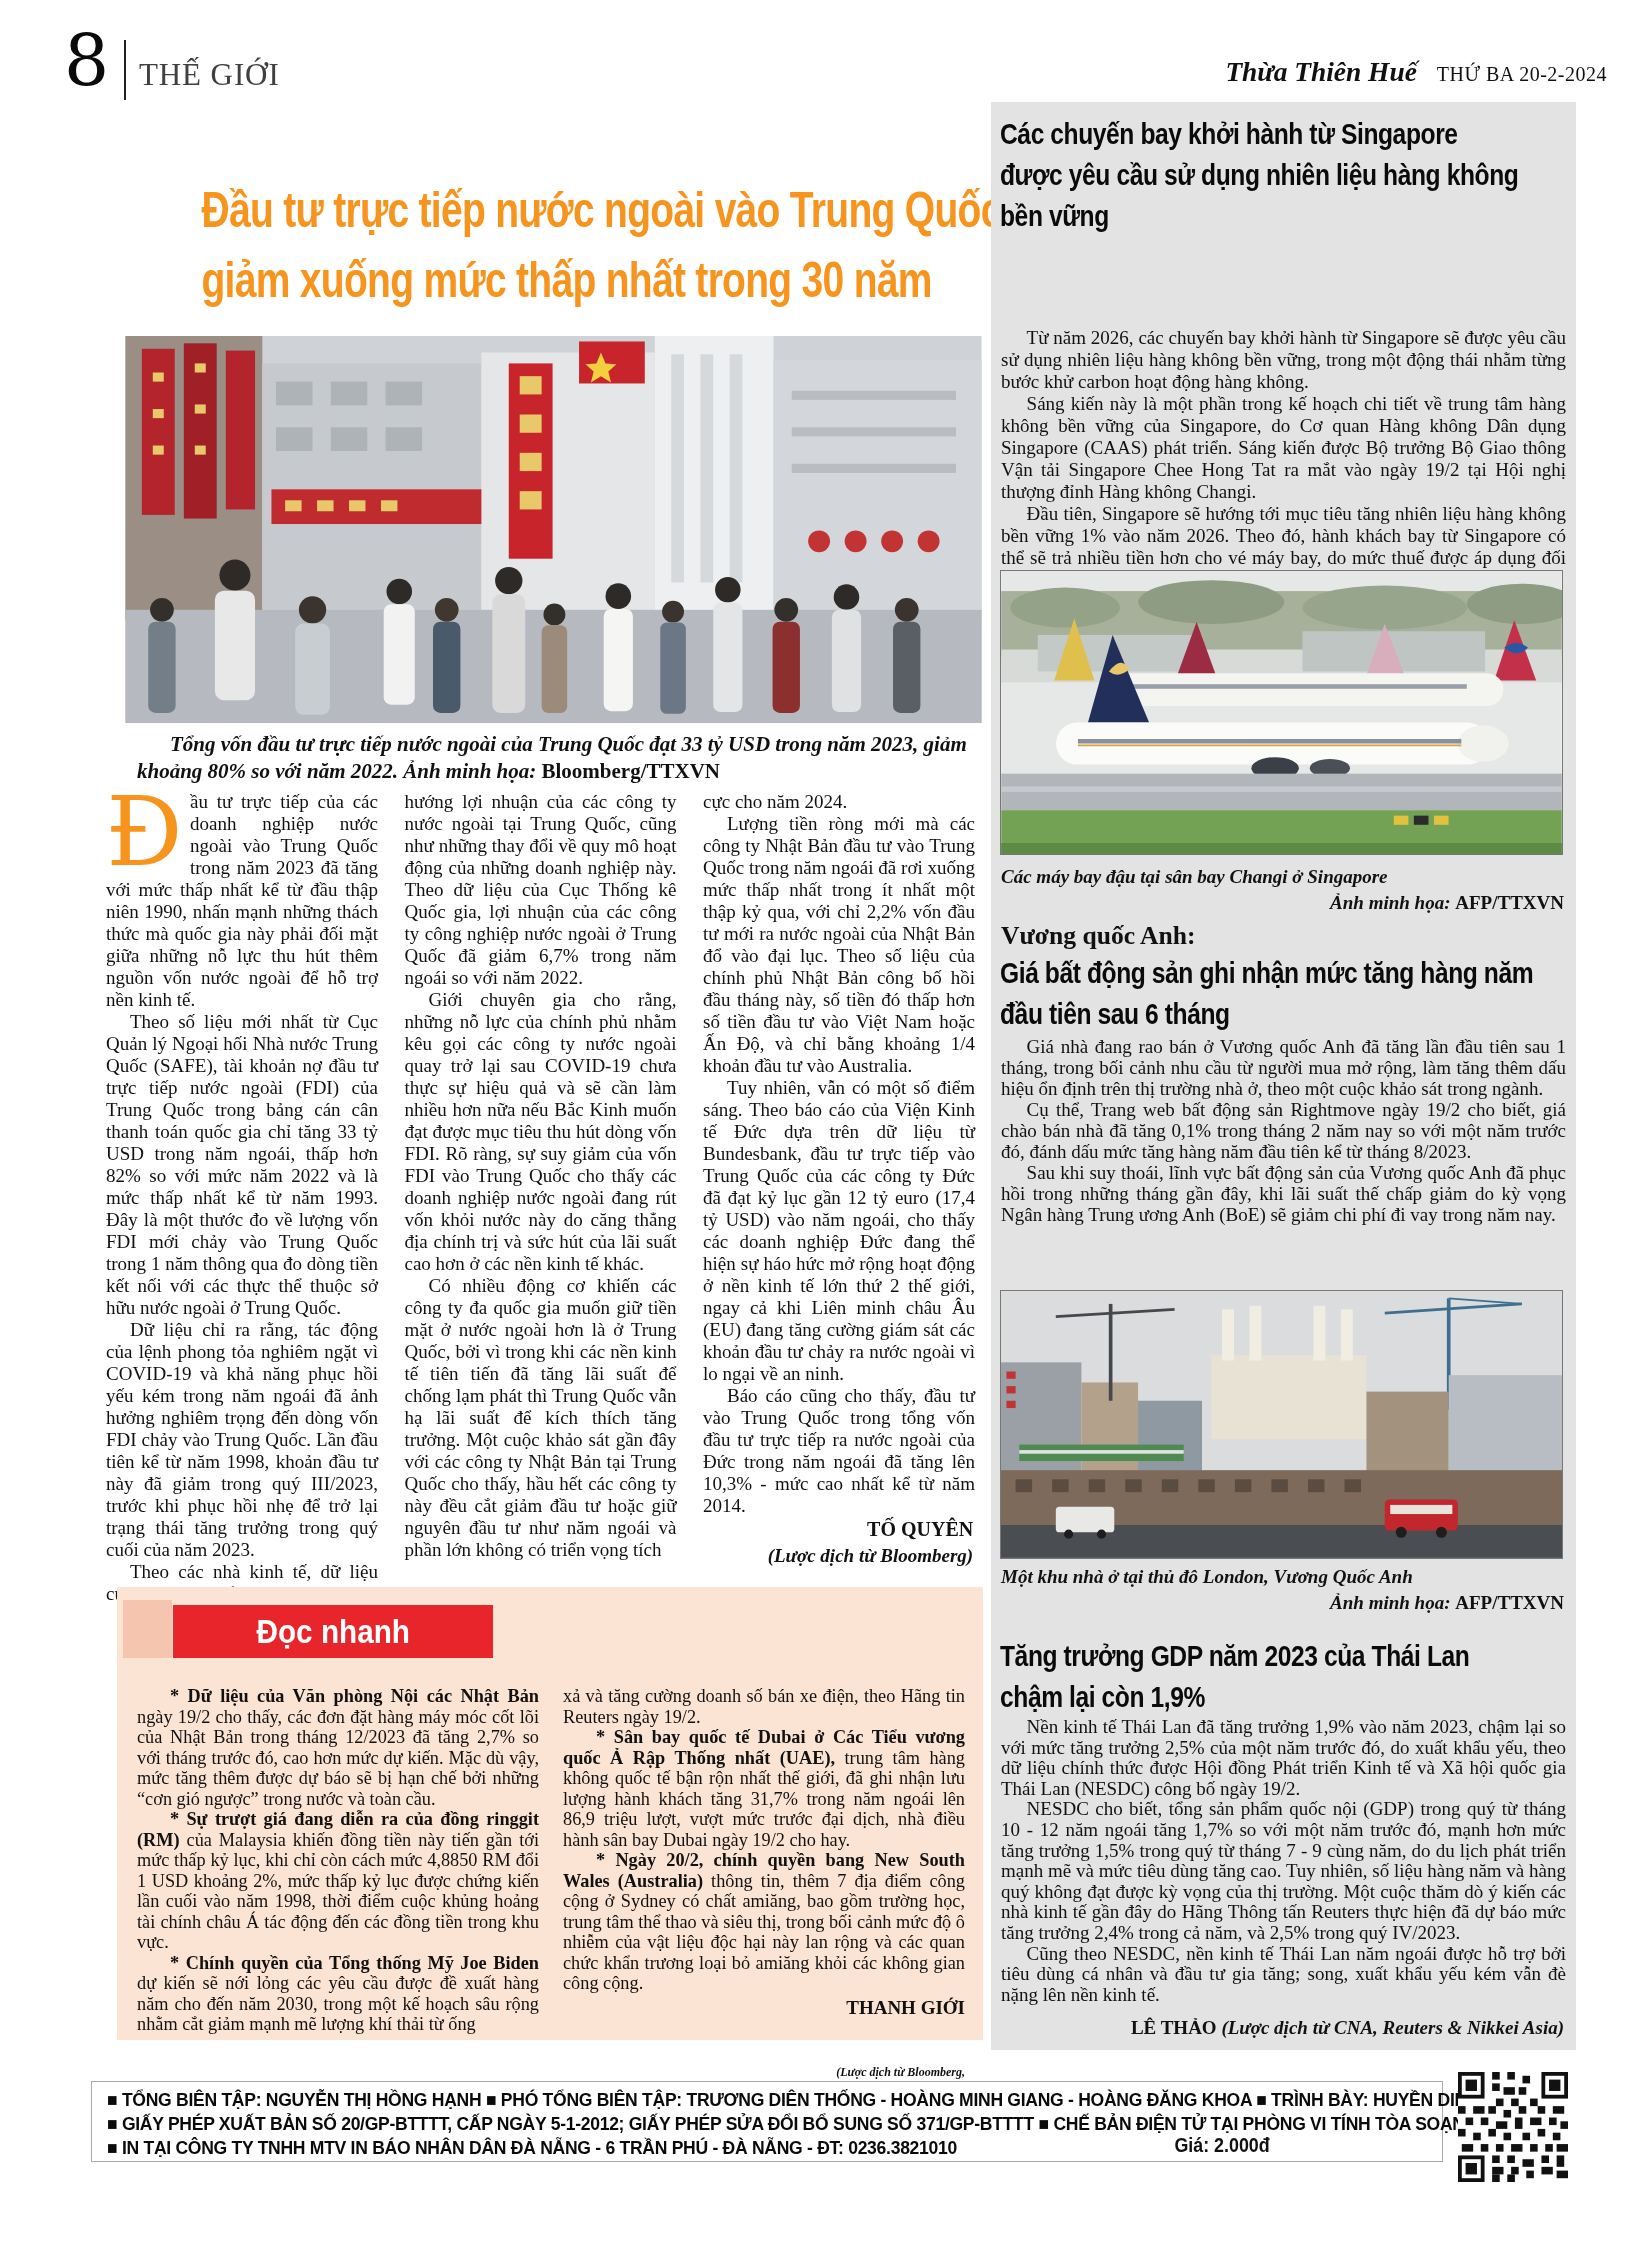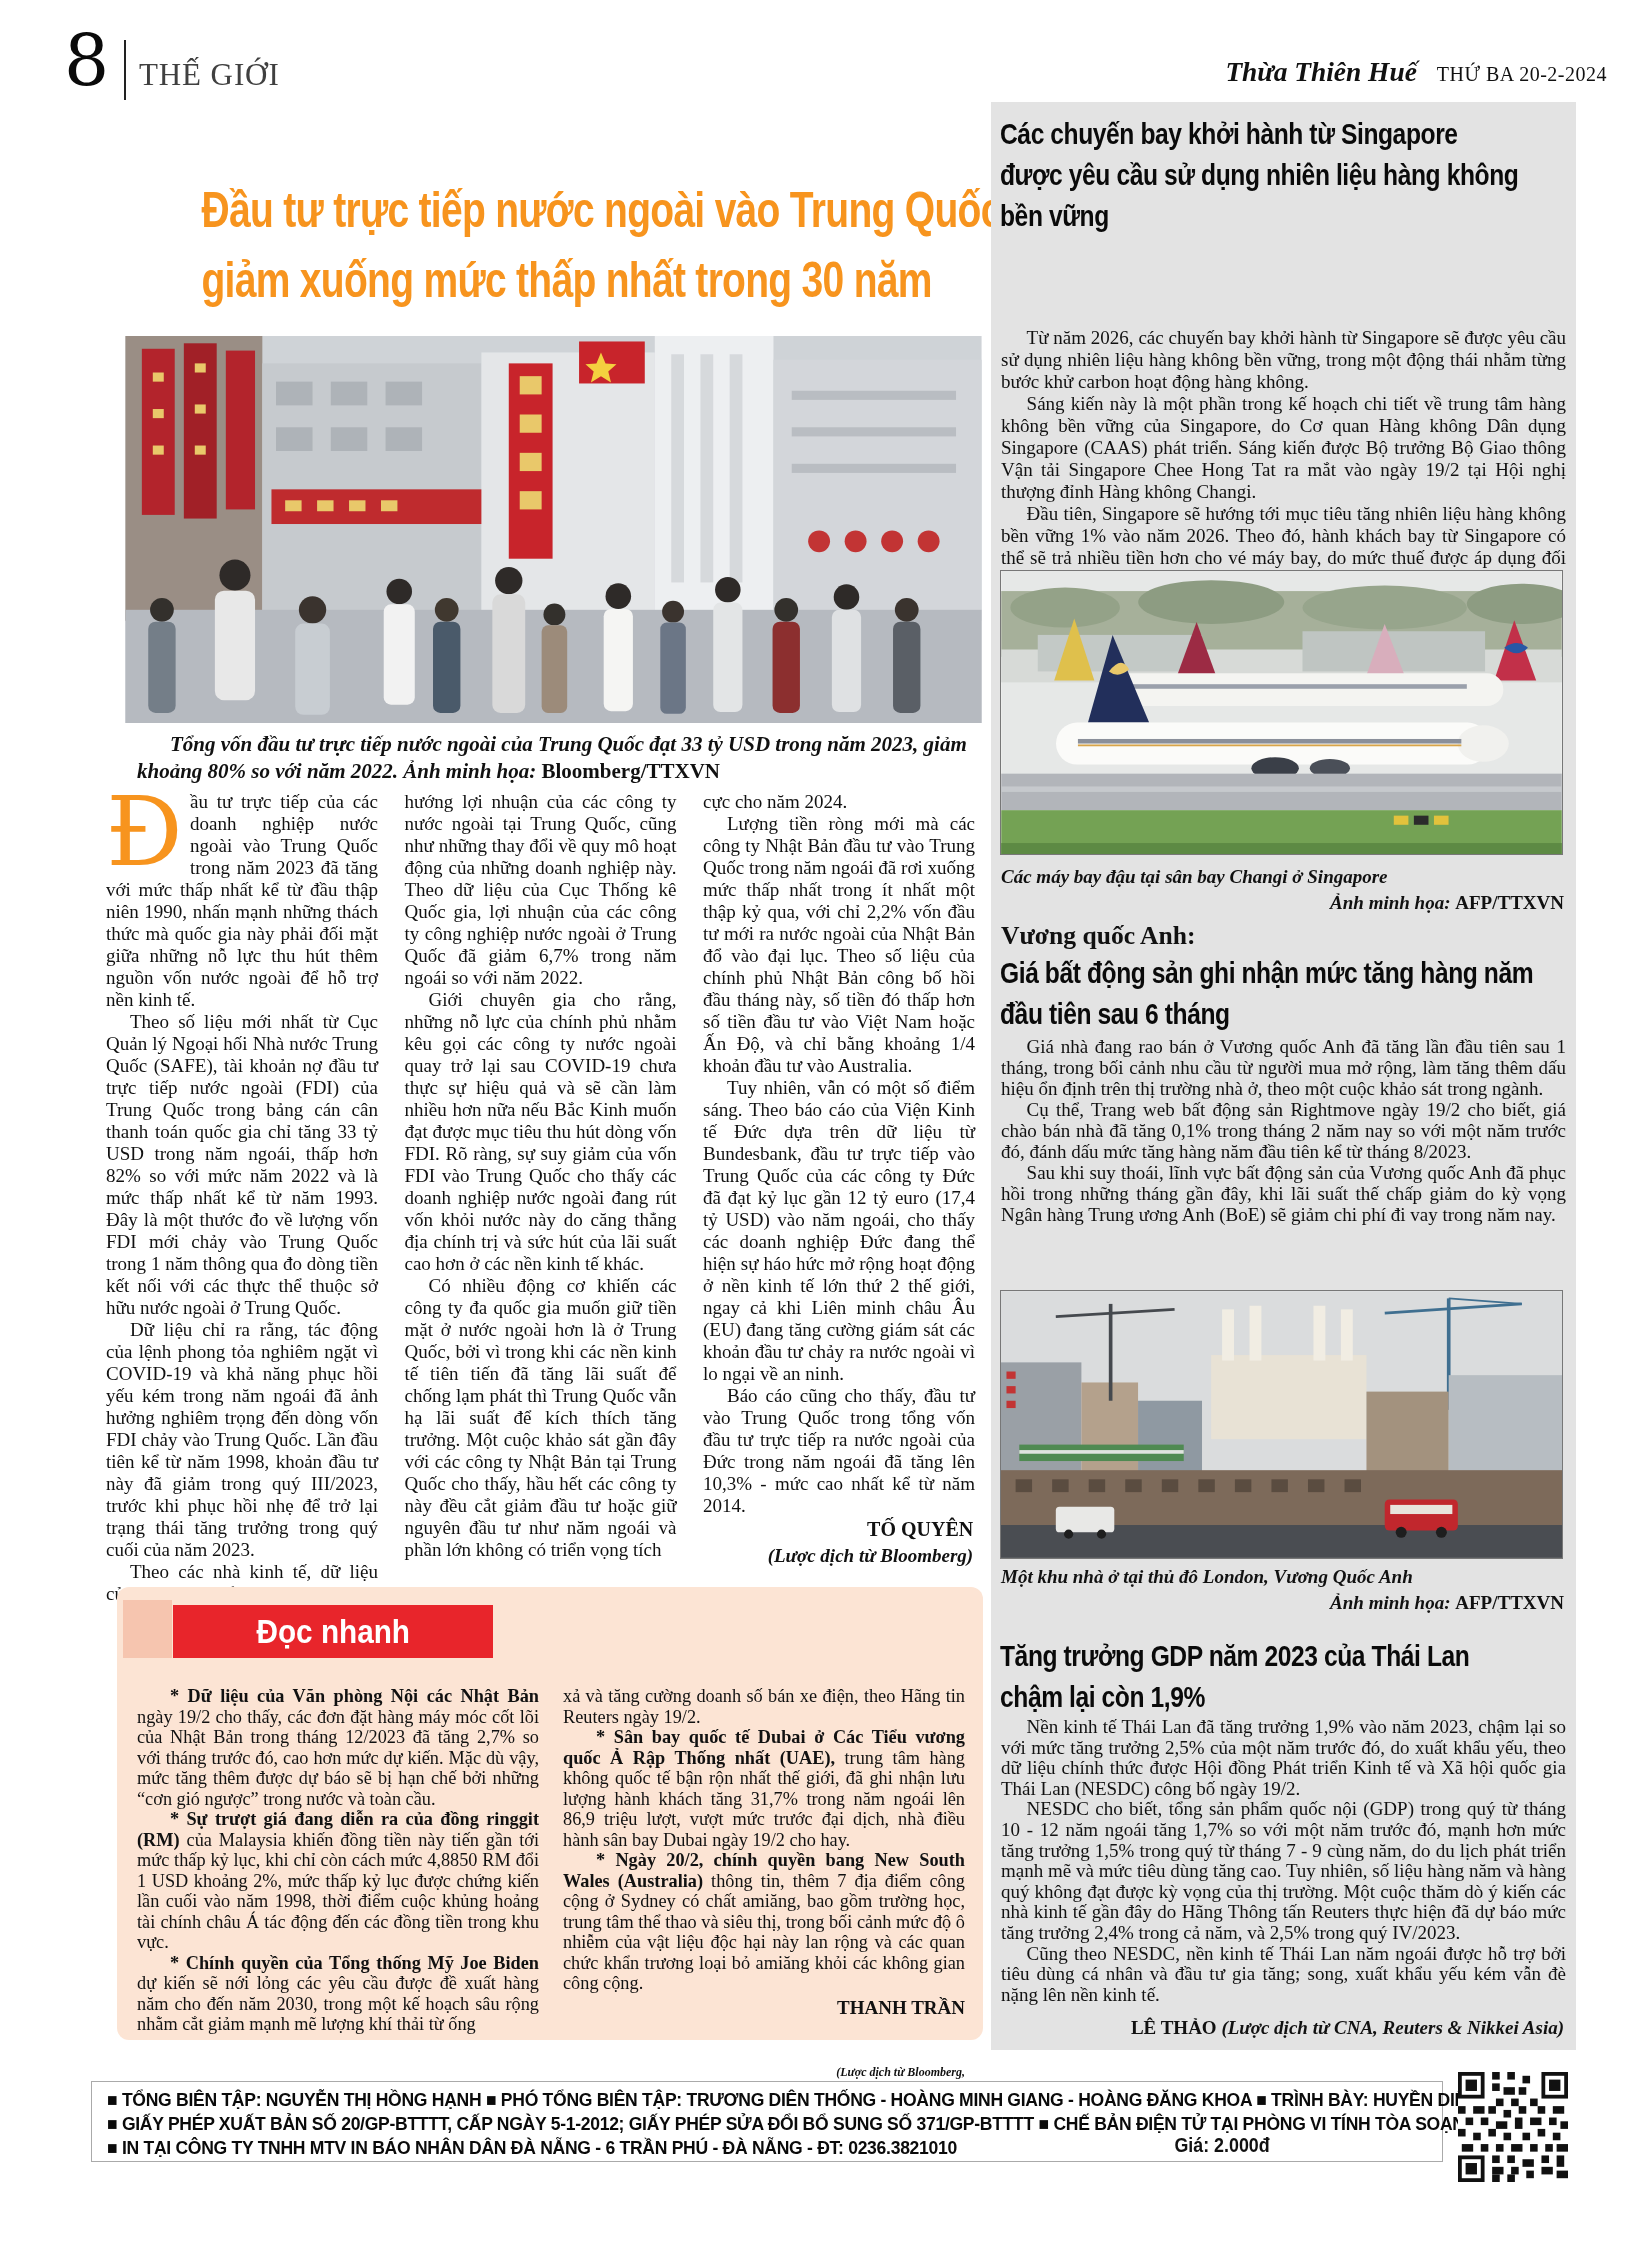--- a/index.html
+++ b/index.html
@@ -25,21 +25,21 @@
   .m-cols{position:absolute;left:106px;top:791px;width:870px;display:flex;gap:26.5px;}
   .m-col{width:272px;}
   .m-col p{margin:0;font-size:19px;line-height:22px;text-align:justify;text-indent:24px;}
   .m-col p.first,.m-col p.cont{text-indent:0;}
   .dropcap{float:left;font-family:"DejaVu Serif",serif;font-size:95px;line-height:75px;
            color:#F7941E;margin:3.7px 7.3px 0 0;}
   .byline{text-align:right;padding-right:1.8px;}
   .byline .author{font-weight:700;font-size:20px;line-height:25.6px;}
   .byline .credit{font-weight:700;font-style:italic;font-size:19px;line-height:25px;}
   
-  .quick{position:absolute;left:117px;top:1587px;width:866px;height:453px;background:#FCE4D4;border-radius:12px;}
+  .quick{position:absolute;left:117px;top:1587px;width:866px;height:453px;background:#FCE4D4;}
   .quick-tab{position:absolute;left:6.4px;top:12.8px;width:49px;height:58px;background:#F6C5AF;}
   .quick-bar{position:absolute;left:56px;top:18.3px;width:320px;height:53px;background:#E8252B;
              display:flex;align-items:center;justify-content:center;}
   .quick-bar span{font-family:"Liberation Sans",sans-serif;font-weight:700;font-size:33px;
                   color:#fff;transform:scaleX(.9);}
   .quick-cols{position:absolute;left:20px;top:99px;width:828px;display:flex;gap:24px;}
   .quick-col{width:402px;}
   .quick-col p{margin:0;font-size:18.3px;line-height:20.5px;text-align:justify;text-indent:33px;}
   .quick-col p.cont{text-indent:0;}
   .quick-col b{font-weight:700;}
@@ -206,21 +206,21 @@
       <div class="quick-col">
         <p><b>* Dữ liệu của Văn phòng Nội các Nhật Bản</b><span> ngày 19/2 cho thấy, các đơn đặt hàng máy móc cốt lõi của Nhật Bản trong tháng 12/2023 đã tăng 2,7% so với tháng trước đó, cao hơn mức dự kiến. Mặc dù vậy, mức tăng thêm được dự báo sẽ bị hạn chế bởi những “cơn gió ngược” trong nước và toàn cầu.</span></p>
         <p><b>* Sự trượt giá đang diễn ra của đồng ringgit (RM)</b><span> của Malaysia khiến đồng tiền này tiến gần tới mức thấp kỷ lục, khi chỉ còn cách mức 4,8850 RM đổi 1 USD khoảng 2%, mức thấp kỷ lục được chứng kiến lần cuối vào năm 1998, thời điểm cuộc khủng hoảng tài chính châu Á tác động đến các đồng tiền trong khu vực.</span></p>
         <p><b>* Chính quyền của Tổng thống Mỹ Joe Biden</b><span> dự kiến sẽ nới lỏng các yêu cầu được đề xuất hàng năm cho đến năm 2030, trong một kế hoạch sâu rộng nhằm cắt giảm mạnh mẽ lượng khí thải từ ống</span></p>
       </div>
       <div class="quick-col">
         <p class="cont">xả và tăng cường doanh số bán xe điện, theo Hãng tin Reuters ngày 19/2.</p>
         <p><b>* Sân bay quốc tế Dubai ở Các Tiểu vương quốc Ả Rập Thống nhất (UAE),</b><span> trung tâm hàng không quốc tế bận rộn nhất thế giới, đã ghi nhận lưu lượng hành khách tăng 31,7% trong năm ngoái lên 86,9 triệu lượt, vượt mức trước đại dịch, nhà điều hành sân bay Dubai ngày 19/2 cho hay.</span></p>
         <p><b>* Ngày 20/2, chính quyền bang New South Wales (Australia)</b><span> thông tin, thêm 7 địa điểm công cộng ở Sydney có chất amiăng, bao gồm trường học, trung tâm thể thao và siêu thị, trong bối cảnh mức độ ô nhiễm của vật liệu độc hại này lan rộng và các quan chức khẩn trương loại bỏ amiăng khỏi các không gian công cộng.</span></p>
         <div class="q-byline">
-          <div class="author">THANH TRẦN</div>
+          <div class="author">THANH GIỚI</div>
           <div class="credit">(Lược dịch từ Bloomberg,</div>
           <div class="credit">Reuters &amp; The Business Times)</div>
         </div>
       </div>
     </div>
   </div>
 
   <div class="panel">
 
     <div class="blk" style="left:9.1px;top:11px;">

